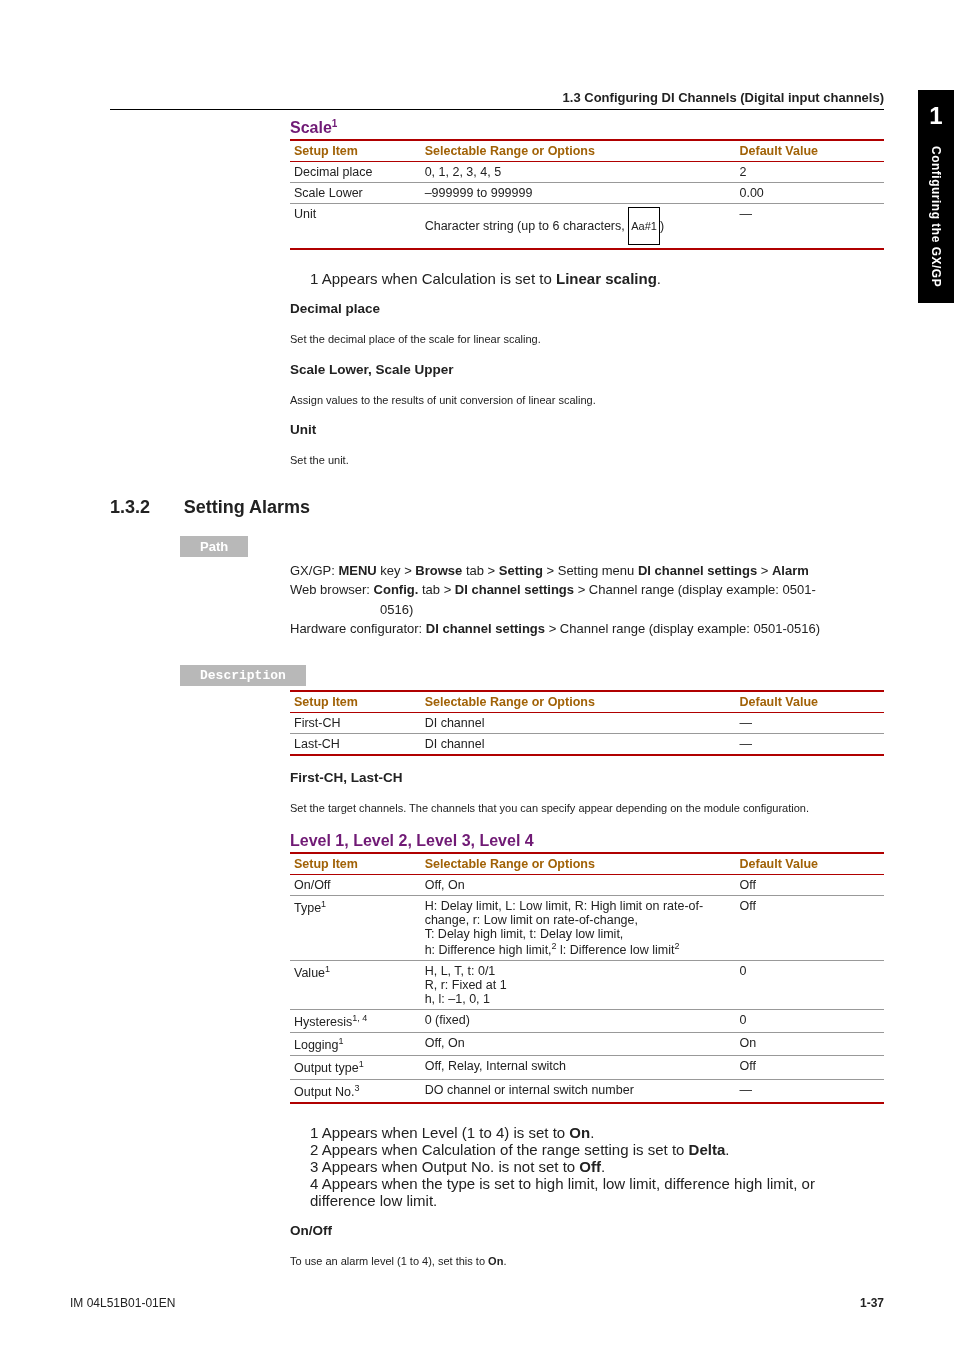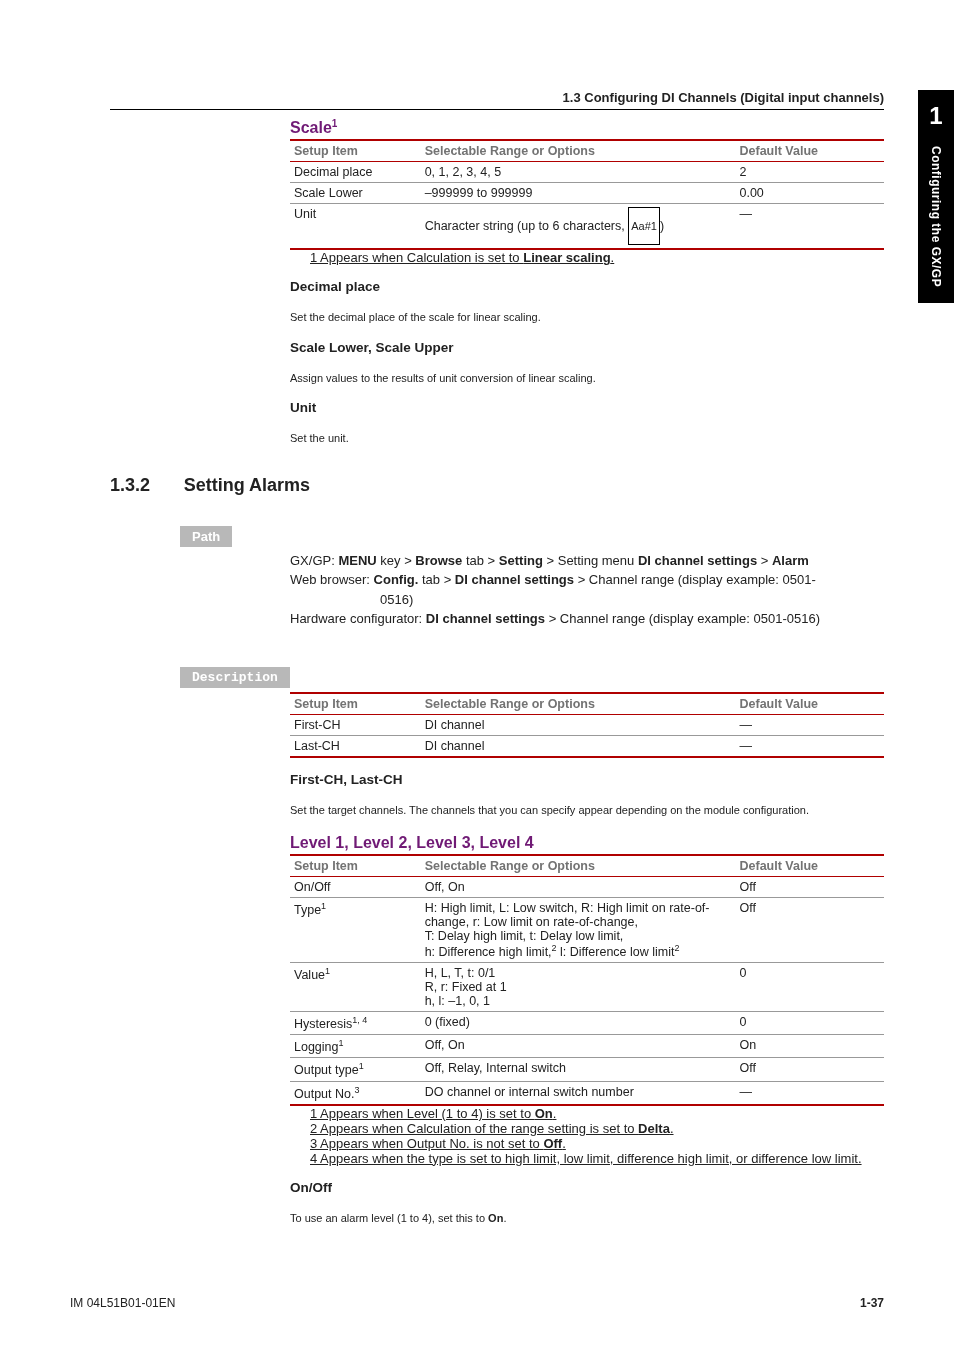--- a/index.html
+++ b/index.html
@@ -56,39 +56,38 @@
     font-size: 16px;
   }
   .blue-head sup { font-size: 10px; }
   table.setup {
     width: 100%;
     border-collapse: collapse;
     font-size: 12.5px;
     margin-top: 2px;
   }
   table.setup th {
-    color: #737373;
+    color: #a16207;
     font-weight: bold;
     text-align: left;
     border-top: 2px solid #b00000;
     border-bottom: 1px solid #b00000;
     padding: 3px 4px;
   }
   table.setup td {
     border-bottom: 1px solid #999;
     padding: 3px 4px;
     vertical-align: top;
   }
   table.setup tr:last-child td {
     border-bottom: 2px solid #b00000;
   }
   .footnote {
-    font-size: 13px;
-    margin: 0 0 0 20px;
-    text-decoration: underline;
+    font-size: 15px;
+    margin: 20px 0 0 20px;
   }
   .sub-head {
     font-weight: bold;
     font-size: 13.5px;
     margin-top: 14px;
   }
   .body-text {
     font-size: 11px;
     margin-top: 16px;
     line-height: 1.4;
@@ -105,23 +104,23 @@
   }
   .section-row {
     margin-top: 28px;
     margin-left: 0;
   }
   .graybox {
     display: inline-block;
     background: #b8b8b8;
     color: #fff;
     font-weight: bold;
-    padding: 3px 12px;
+    padding: 3px 20px;
     font-size: 13px;
-    margin-top: 30px;
+    margin-top: 18px;
   }
   .graybox-wrap {
     margin-left: 70px;
   }
   .path-body {
     margin-left: 180px;
     margin-top: 4px;
     font-size: 13px;
     line-height: 1.5;
   }
@@ -263,21 +262,21 @@
         <th class="col3">Default Value</th>
       </tr>
       <tr>
         <td>On/Off</td>
         <td>Off, On</td>
         <td>Off</td>
       </tr>
       <tr>
         <td><span>Type</span><sup>1</sup></td>
         <td>
-          <div>H: High limit, L: Low switch, R: High limit on rate-of-</div>
+          <div>H: Delay limit, L: Low limit, R: High limit on rate-of-</div>
           <div>change, r: Low limit on rate-of-change,</div>
           <div>T: Delay high limit, t: Delay low limit,</div>
           <div><span>h: Difference high limit,</span><sup>2</sup><span> l: Difference low limit</span><sup>2</sup></div>
         </td>
         <td>Off</td>
       </tr>
       <tr>
         <td><span>Value</span><sup>1</sup></td>
         <td>
           <div>H, L, T, t: 0/1</div>

